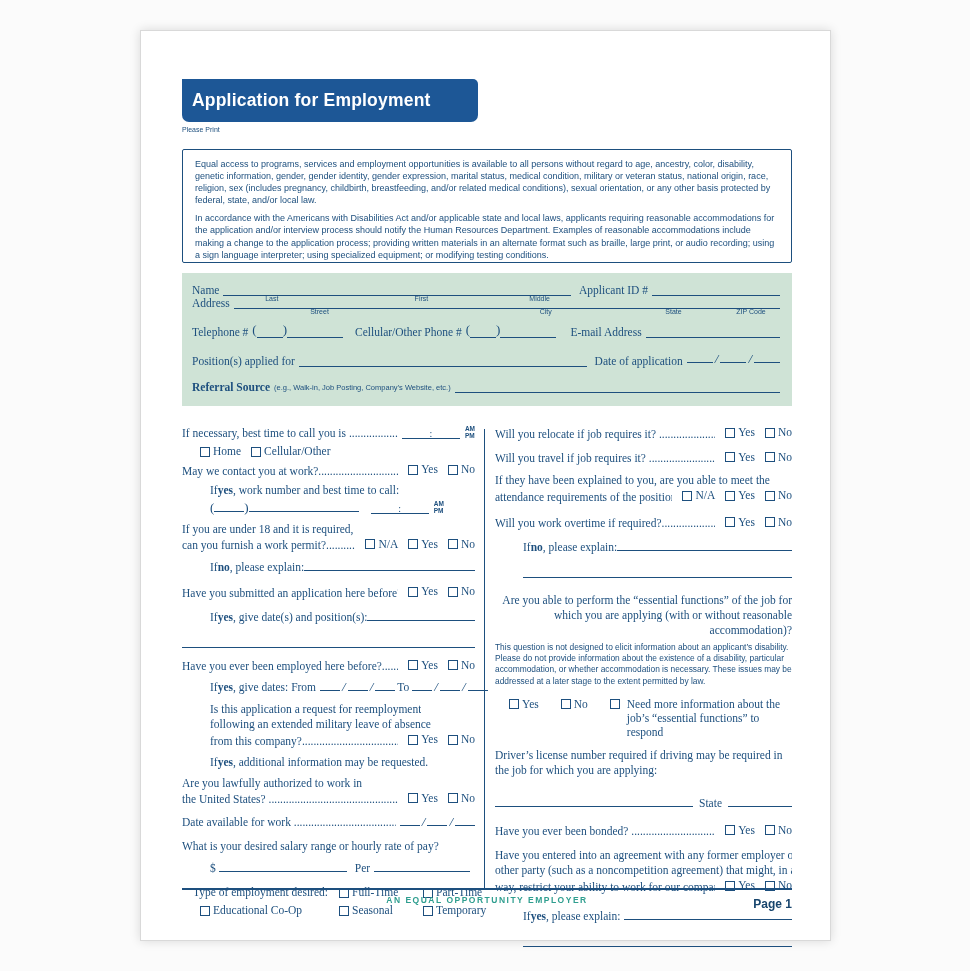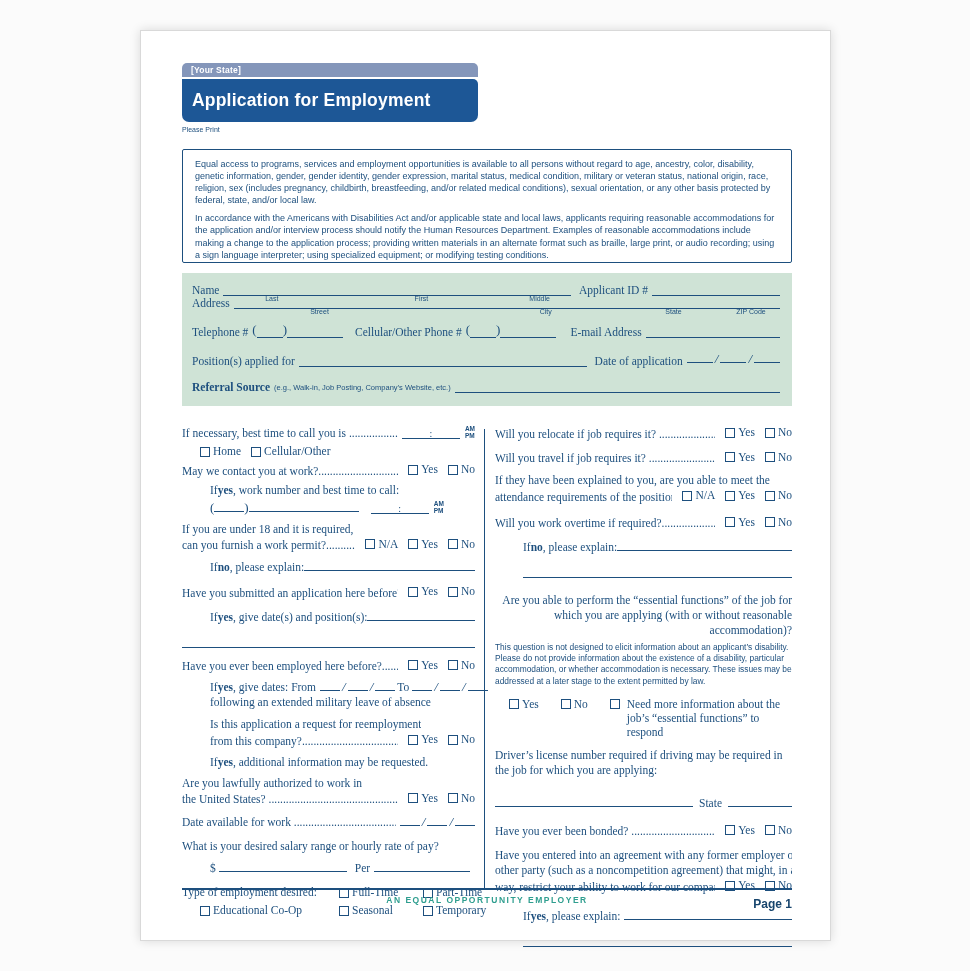--- a/index.html
+++ b/index.html
@@ -127,23 +127,20 @@
   .pagenum {
     position:absolute; right:0; top:7px;
     font-family:"Liberation Sans",sans-serif; font-size:12px; font-weight:bold; color:#17456d;
   }
 </style>
 </head>
 <body>
 
 <div class="page">
 
-  <div class="state-tab">
-    <span>[Your State]</span>
-  </div>
   <div class="title-bar">
     <span class="t">Application for Employment</span>
   </div>
   <div class="please-print">Please Print</div>
 
   <div class="notice">
     <p>Equal access to programs, services and employment opportunities is available to all persons without regard to age, ancestry, color, disability, genetic information, gender, gender identity, gender expression, marital status, medical condition, military or veteran status, national origin, race, religion, sex (includes pregnancy, childbirth, breastfeeding, and/or related medical conditions), sexual orientation, or any other basis protected by federal, state, and/or local law.</p>
     <p>In accordance with the Americans with Disabilities Act and/or applicable state and local laws, applicants requiring reasonable accommodations for the application and/or interview process should notify the Human Resources Department. Examples of reasonable accommodations include making a change to the application process; providing written materials in an alternate format such as braille, large print, or audio recording; using a sign language interpreter; using specialized equipment; or modifying testing conditions.</p>
   </div>
 
@@ -318,25 +315,25 @@
       <span style="margin-left:2px;">To</span>
       <span class="dategrp" style="margin-left:3px;">
         <span class="dblank"></span>
           <span class="slash">/</span>
           <span class="dblank"></span>
           <span class="slash">/</span>
           <span class="dblank"></span>
       </span>
     </div>
 
+    <div class="line ind" style="margin-top:7px;">
+      <span class="q">Is this application a request for reemployment</span>
+    </div>
     <div class="line ind">
       <span class="q">following an extended military leave of absence</span>
-    </div>
-    <div class="line ind" style="margin-top:7px;">
-      <span class="q">Is this application a request for reemployment</span>
     </div>
     <div class="line sb ind">
       <span class="q">from this company?..............................................................</span>
       <span class="cbg">
         <span class="cbi"></span>
           <span class="cbl">Yes</span>
         <span class="cbi"></span>
           <span class="cbl">No</span>
       </span>
     </div>
@@ -374,21 +371,21 @@
     <div class="line" style="margin-top:9px;">
       <span class="q">What is your desired salary range or hourly rate of pay?</span>
     </div>
     <div class="line ind" style="margin-top:6px;">
       <span>$</span>
       <span class="blank" style="width:128px; margin:0 8px 0 3px;"></span>
       <span>Per</span>
       <span class="blank" style="width:96px; margin-left:4px;"></span>
     </div>
 
-    <div class="empgrid" style="margin-top:9px;">
+    <div class="empgrid" style="margin-top:9px;text-align:center;">
       <span>Type of employment desired:</span>
       <span class="cbg">
           <span class="cbi first"></span>
           <span class="cbl">Full-Time</span>
         </span>
       <span class="cbg">
           <span class="cbi first"></span>
           <span class="cbl">Part-Time</span>
         </span>
       <span class="cbg ind2">

